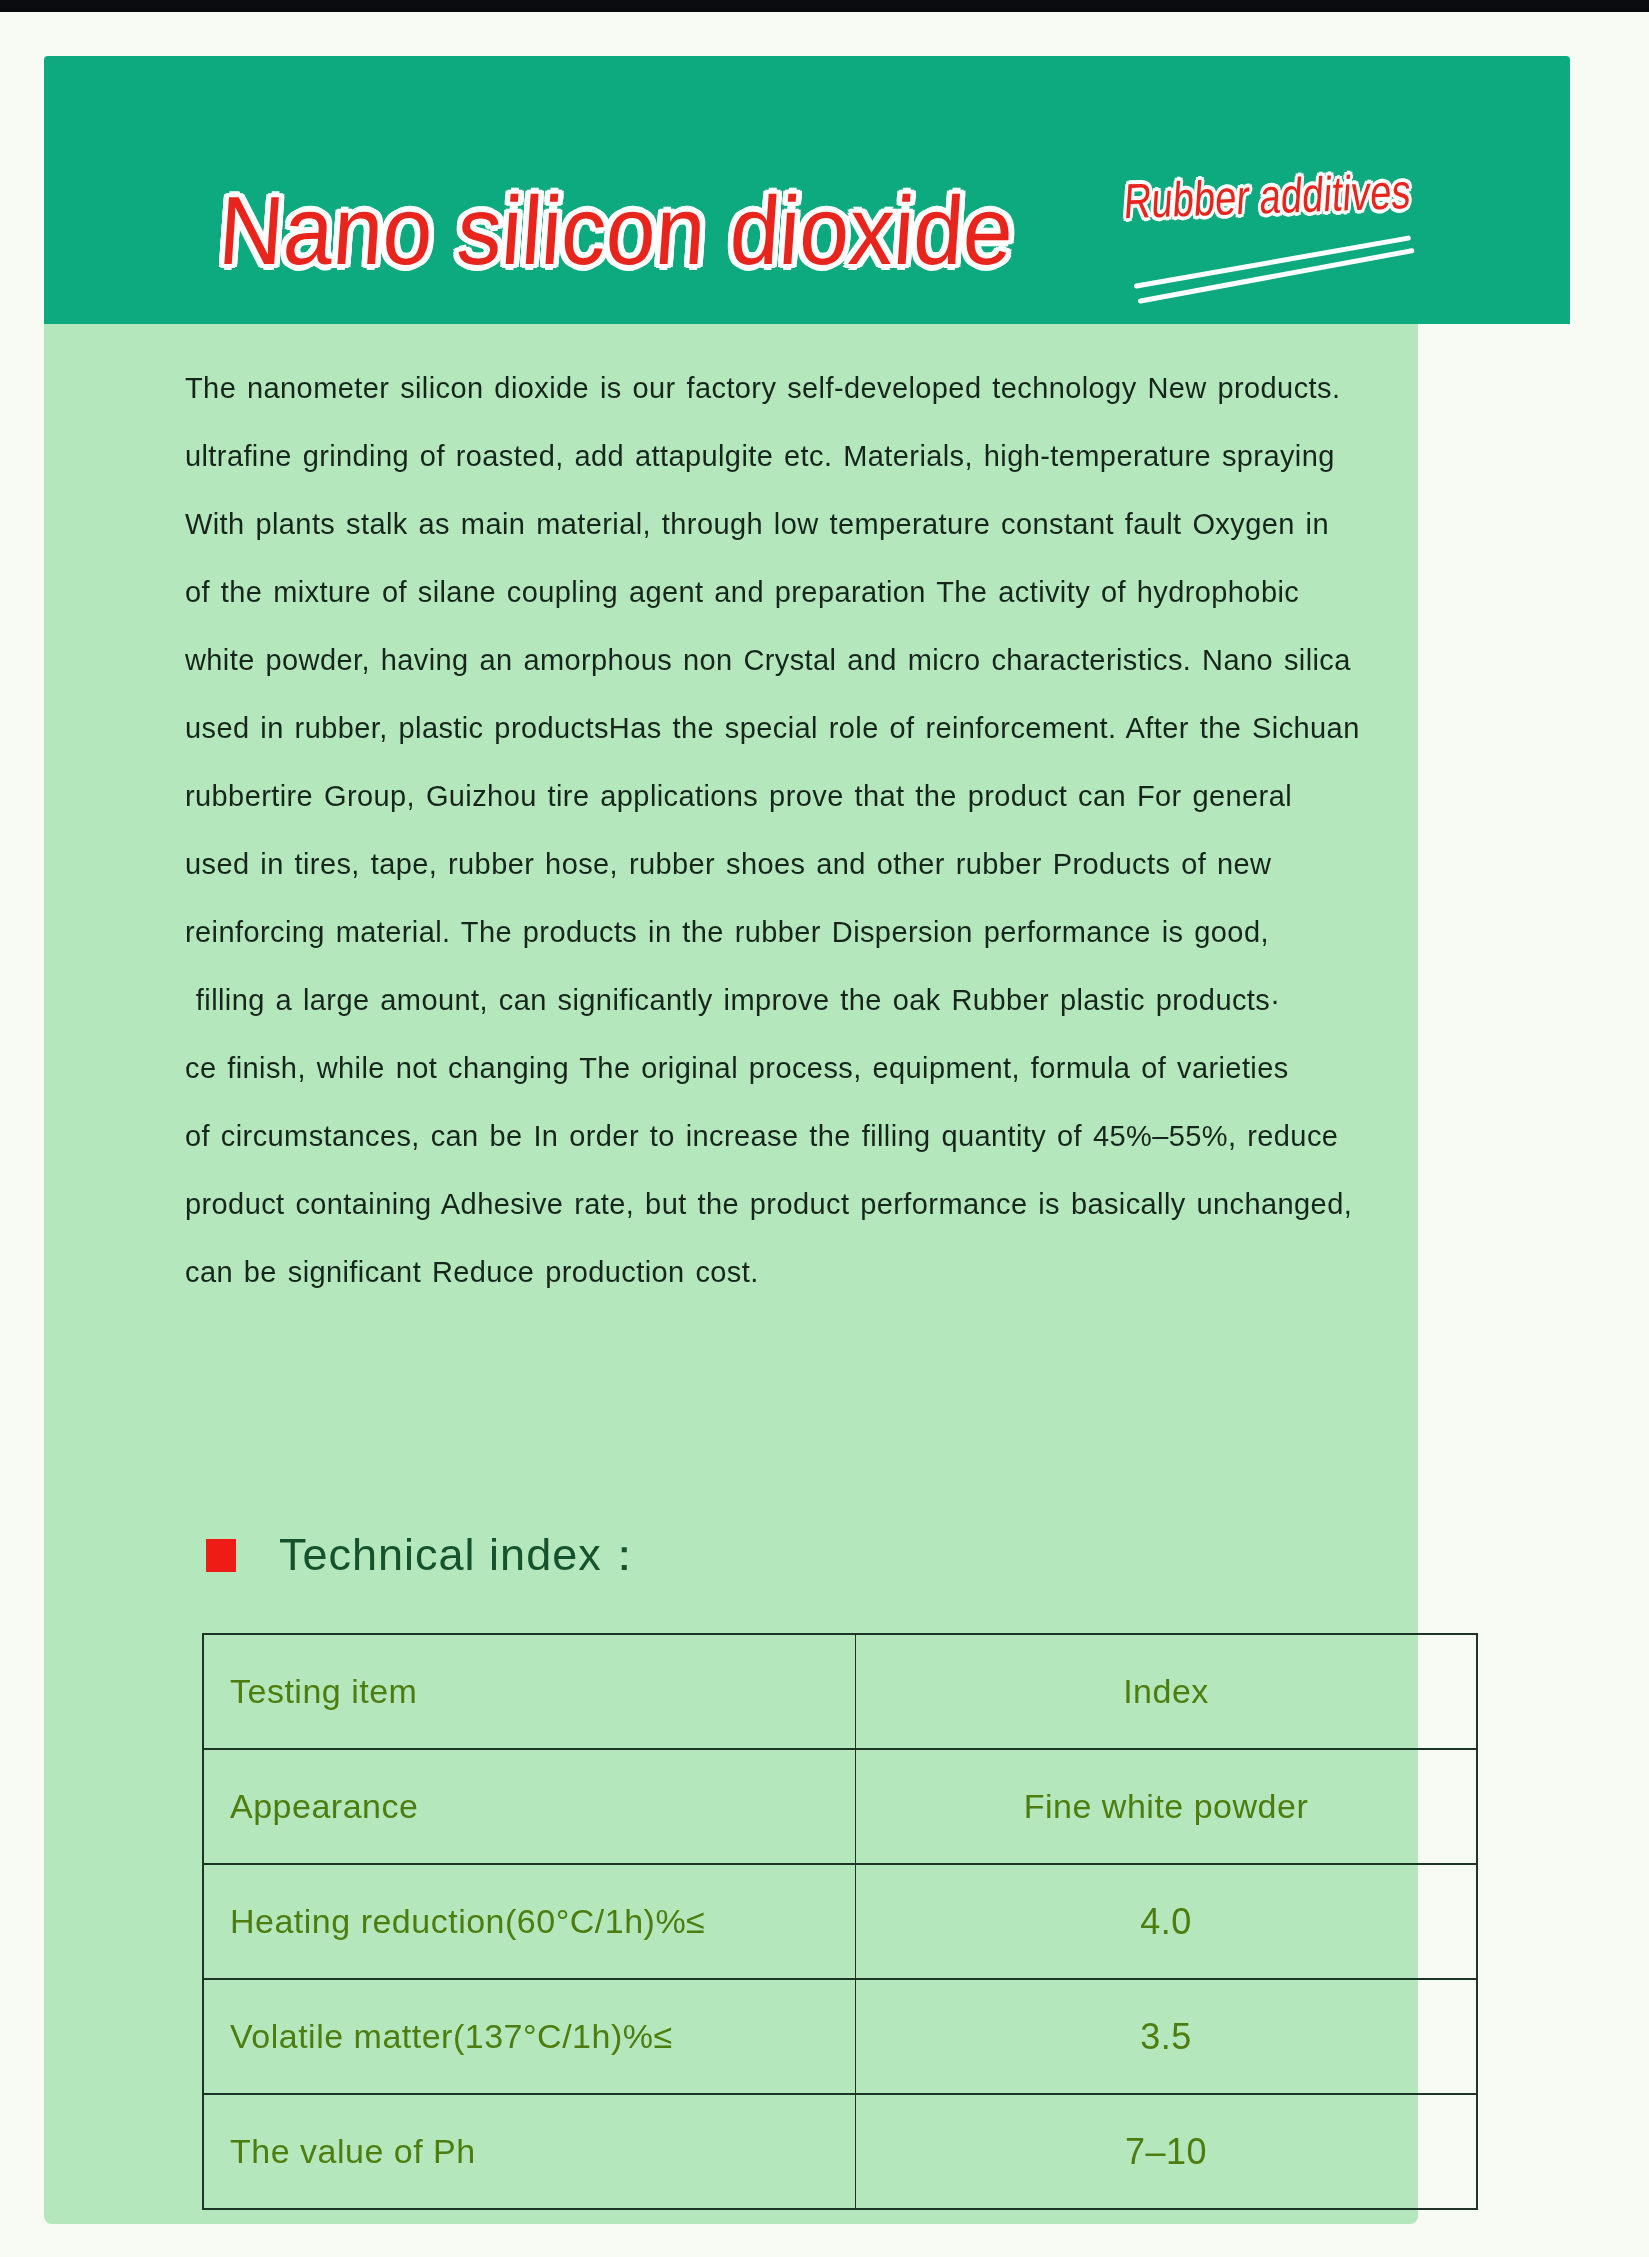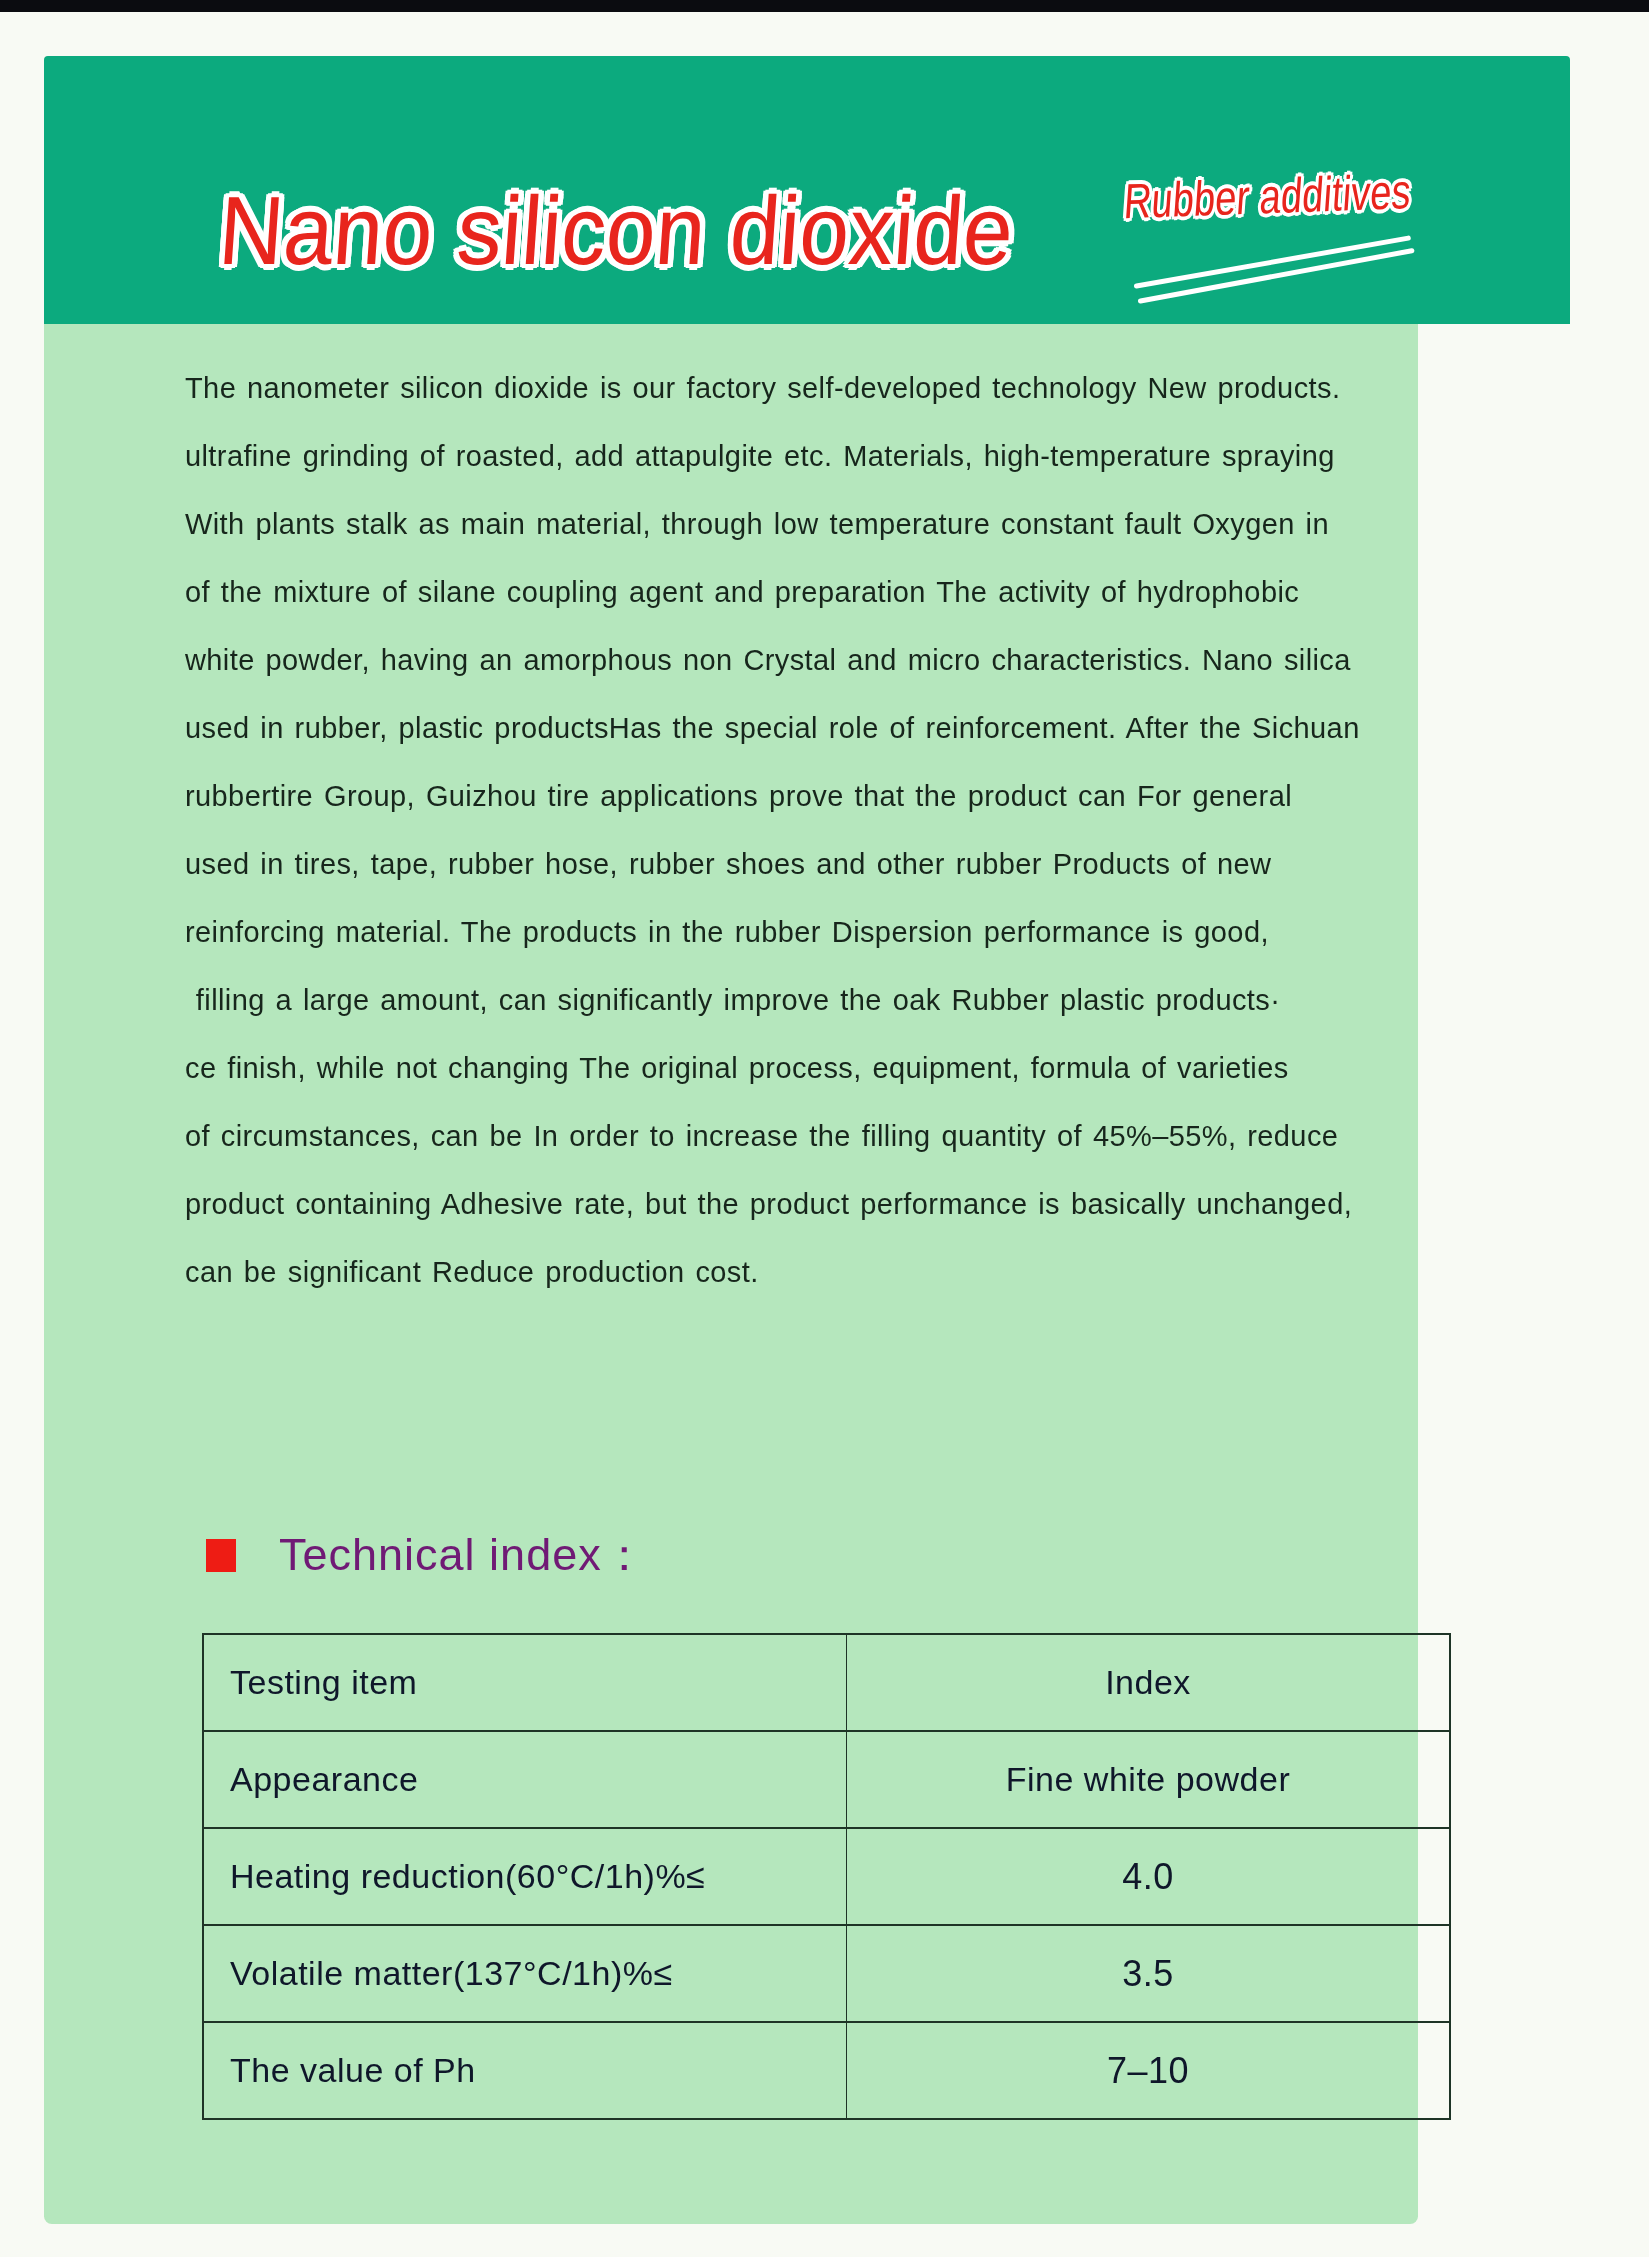--- a/index.html
+++ b/index.html
@@ -44,32 +44,32 @@
   .paragraph{position:absolute;left:141px;top:30px;width:1339px;}
   .pline{
     font-size:29px;line-height:68px;color:#17261c;
     letter-spacing:0.4px;word-spacing:2.4px;white-space:pre;
   }
   .section-heading{
     position:absolute;left:162px;top:1201px;display:flex;align-items:center;
   }
   .bullet{width:30px;height:33px;background:#ee1c14;margin-right:43px;flex:none;}
   .heading-text{
-    font-size:45px;color:#701a75;letter-spacing:1px;white-space:nowrap;
+    font-size:45px;color:#14532d;letter-spacing:1px;white-space:nowrap;
   }
   .tech-table{
     position:absolute;left:158px;top:1309px;width:1218px;
     border-collapse:collapse;table-layout:fixed;
   }
   .tech-table,.tech-table td{border:1.9px solid #1e3426;}
   .tech-table{border-width:2.9px;}
   .tech-table tr{border-top:2.9px solid #1e3426;border-bottom:2.9px solid #1e3426;}
   .tech-table td{
-    height:95px;color:#0f172a;font-size:34px;letter-spacing:0.5px;
-    padding:0;vertical-align:middle;background:transparent;
+    height:95px;color:#4d7c0f;font-size:34px;letter-spacing:0.5px;
+    padding:9px;vertical-align:middle;background:transparent;
   }
   .tech-table td.c1{width:616px;padding-left:26px;text-align:left;}
   .tech-table td.c2{width:602px;text-align:center;}
   .tech-table td.val{font-size:36px;}
 </style>
 </head>
 <body>
 
 <div class="canvas">
   <div class="scan-top-bar"></div>

